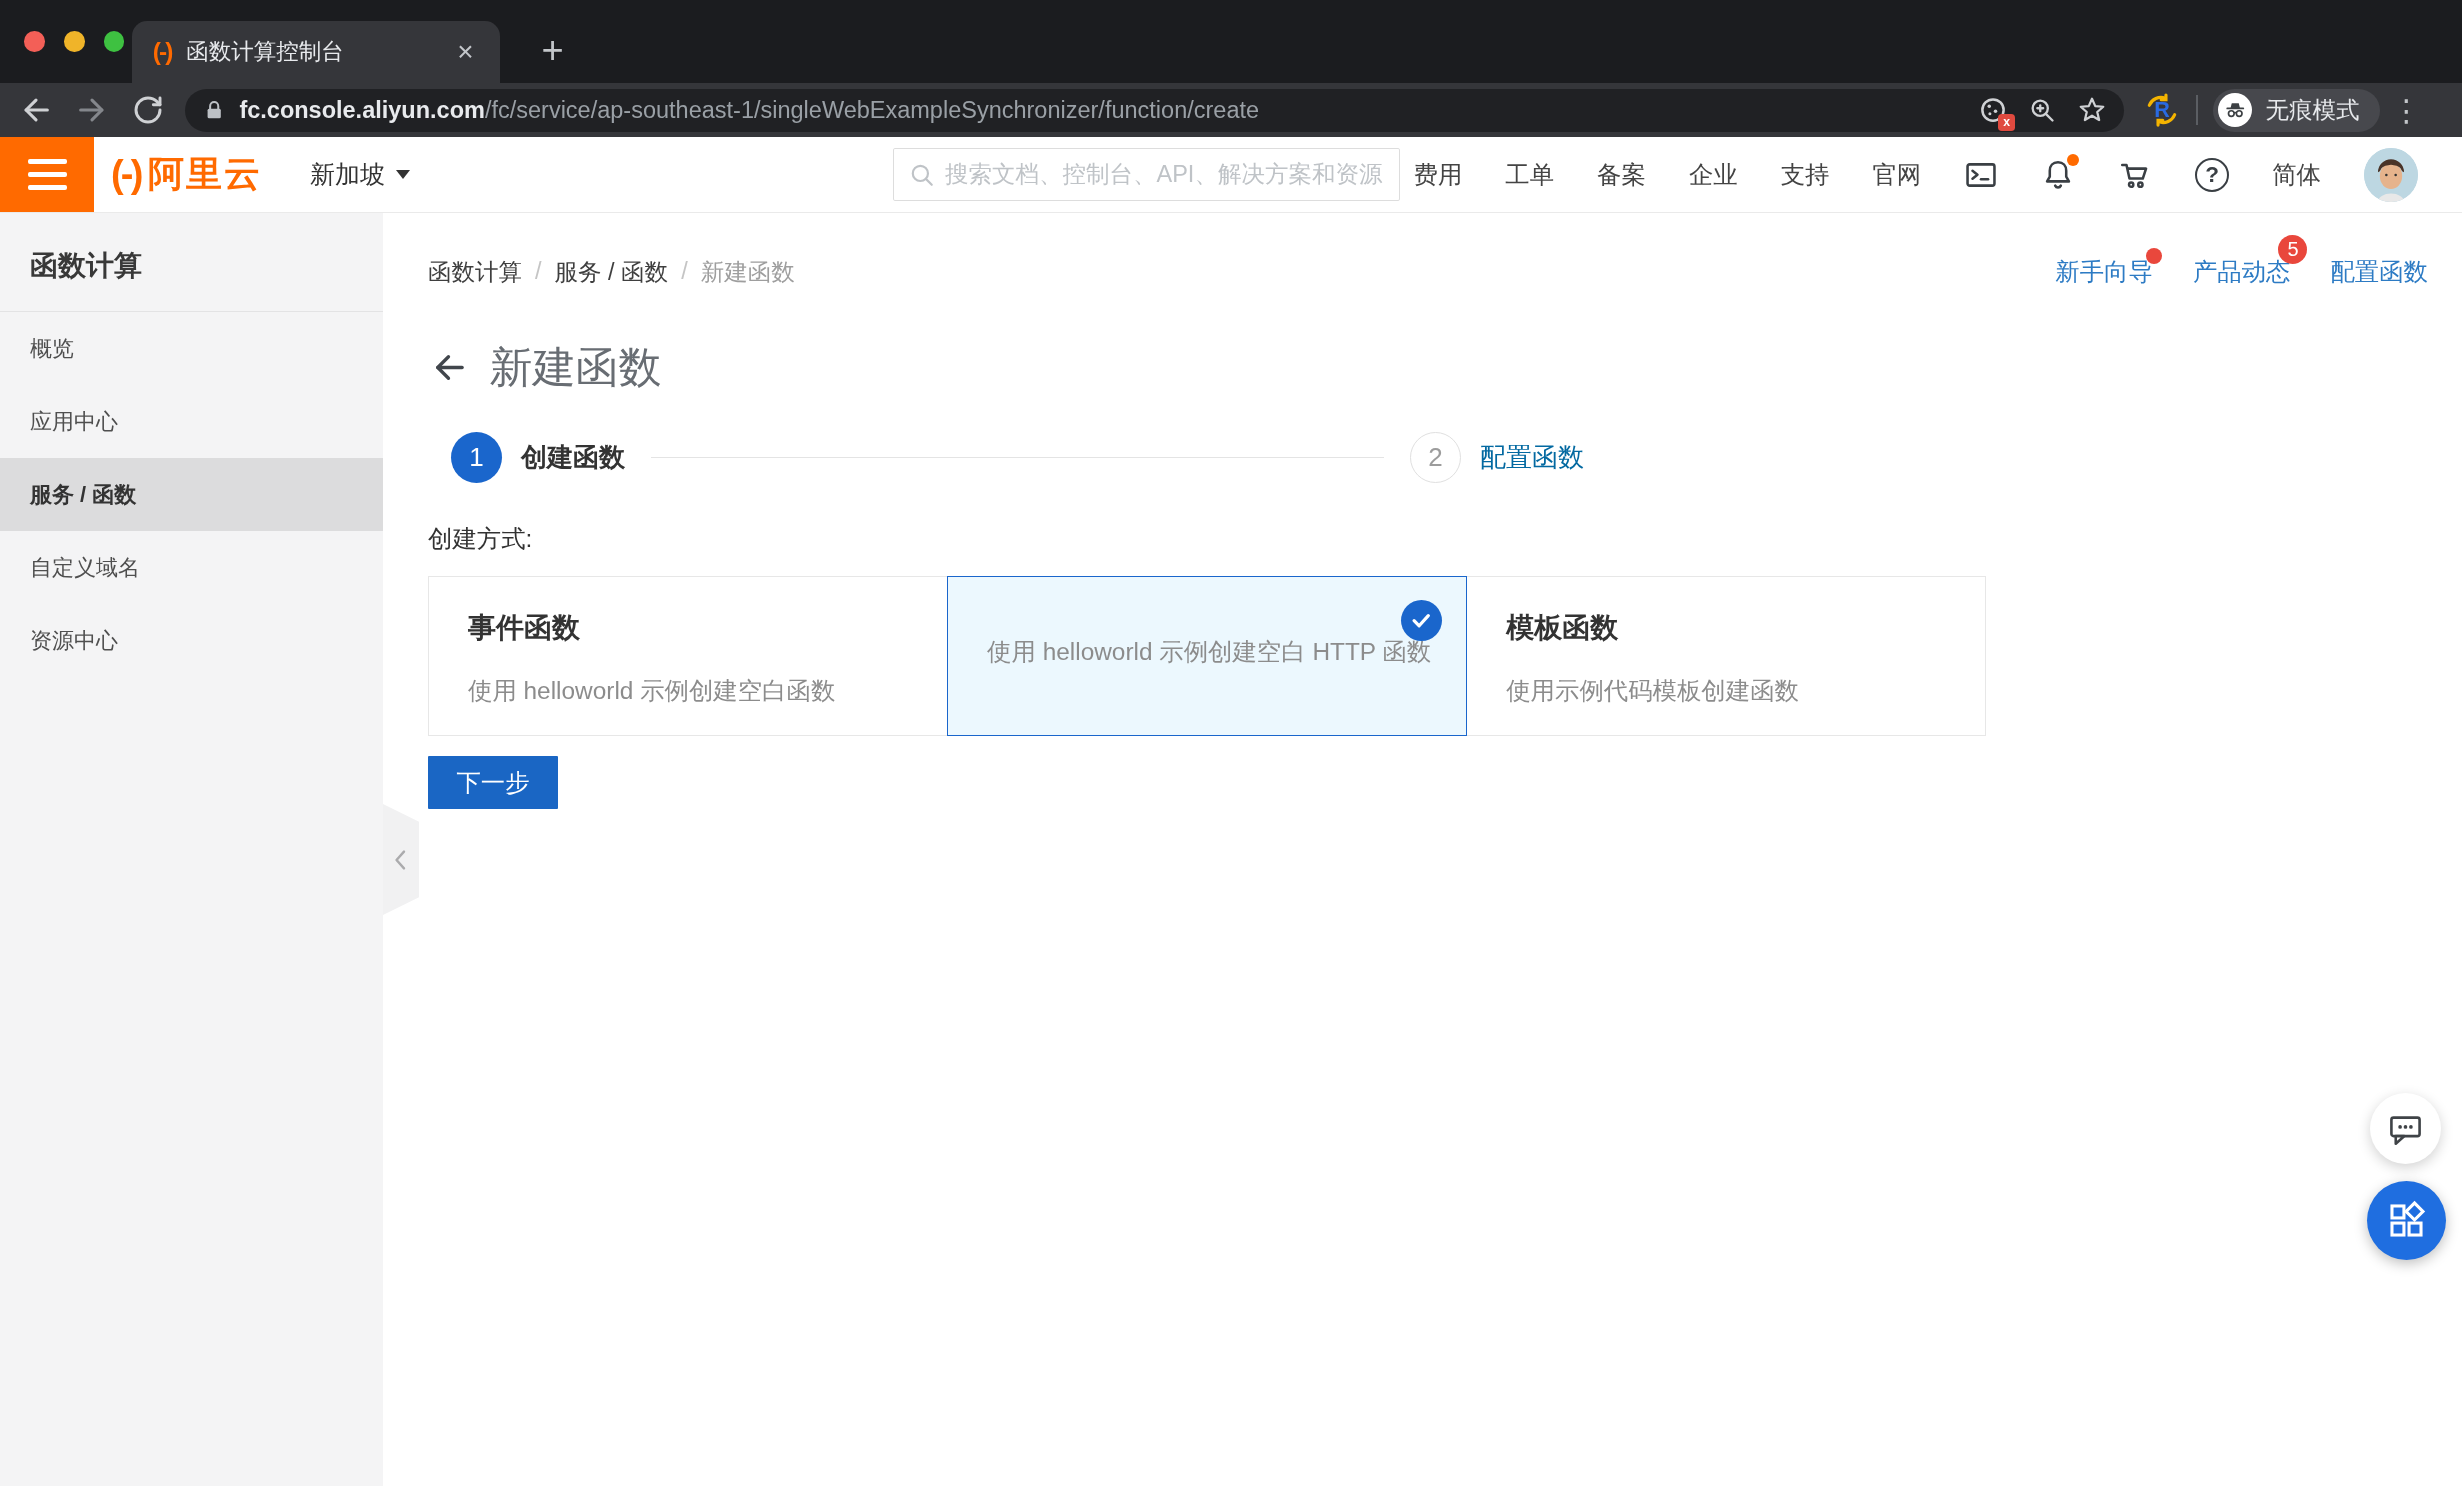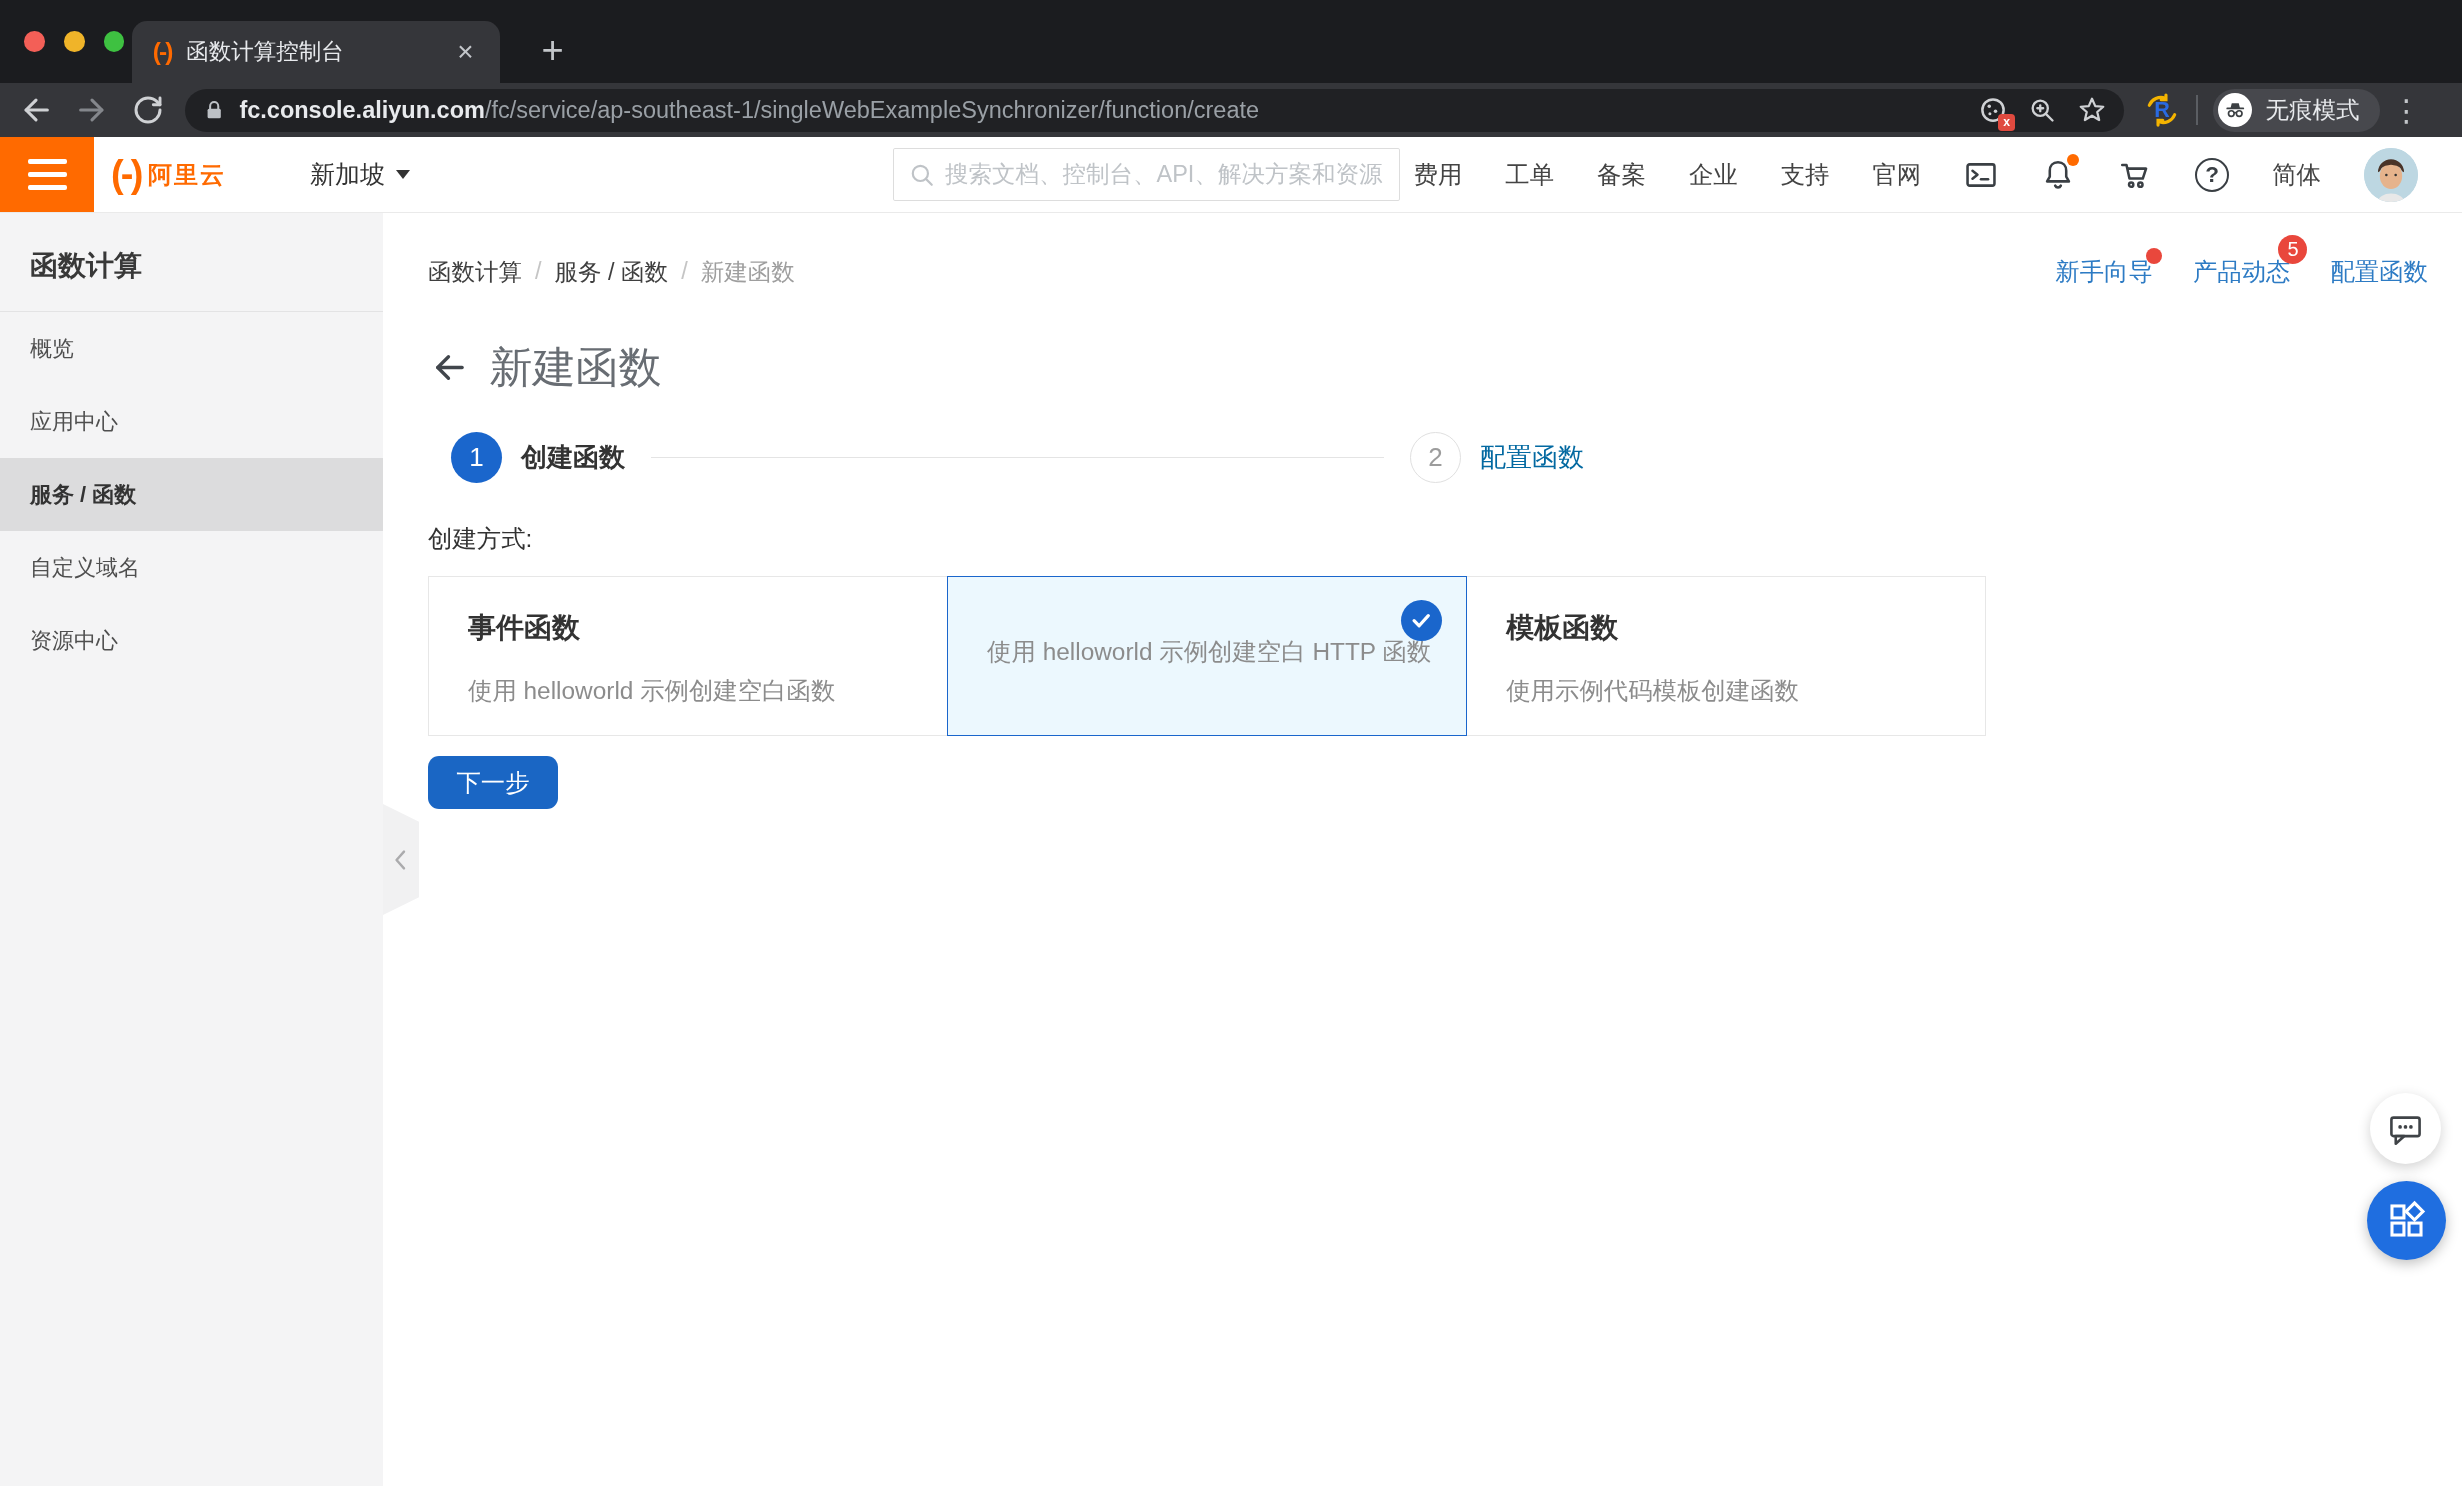--- a/index.html
+++ b/index.html
@@ -40,21 +40,21 @@
   .moredots { color:#c3c6ca; font-size:30px; margin:0 20.7px 0 11.3px; letter-spacing:0; }
 
   
   .alinav { position:absolute; left:0; top:137px; width:2462px; height:75px; background:#fff;
     box-shadow:0 0.9px 0 #e8e8e8; z-index:5; }
   .hamburger { position:absolute; left:0; top:0; width:94px; height:75px; background:#ff6a00;
     display:flex; flex-direction:column; align-items:center; justify-content:center; gap:8.5px; }
   .hamburger i { display:block; width:39px; height:4.7px; background:#fff; border-radius:1.9px; }
   .brand { position:absolute; left:111px; top:0; height:75px; display:flex; align-items:center; color:#ff6a00; }
   .brand .mark { font-size:38px; font-weight:bold; letter-spacing:-2.8px; }
-  .brand .name { font-size:24px; font-weight:bold; margin-left:7.5px; letter-spacing:1.9px; }
+  .brand .name { font-size:36px; font-weight:bold; margin-left:7.5px; letter-spacing:1.9px; }
   .region { position:absolute; left:310px; top:0; height:75px; display:flex; align-items:center; gap:11.3px;
     font-size:25px; color:#333; }
   .caret { width:0; height:0; border-left:7.5px solid transparent; border-right:7.5px solid transparent;
     border-top:9.4px solid #333; }
   .searchbox { position:absolute; left:893px; top:11.3px; width:507px; height:53px; border:0.9px solid #ddd;
     border-radius:1.9px; display:flex; align-items:center; padding:0 15px; gap:10px; background:#fff; }
   .searchbox input { border:none; outline:none; flex:1; font-size:23.5px; color:#333;
     font-family:"Liberation Sans","DejaVu Sans",sans-serif; }
   .searchbox input::placeholder { color:#bfc3c7; }
   .nav-right { position:absolute; right:0; top:0; height:75px; display:flex; align-items:center;
@@ -101,21 +101,21 @@
   .cards { position:absolute; top:363px; left:45px; display:flex; }
   .card { width:520px; height:160px; border:0.9px solid #e7e7e7; background:#fff; position:relative;
     padding:32px 0 0 39px; margin-left:-0.9px; cursor:pointer; }
   .card:first-child { margin-left:0; }
   .card-title { font-size:28px; font-weight:bold; color:#333; }
   .card-desc { margin-top:28px; font-size:24.4px; color:#8c8c8c; }
   .card.selected { border:1.9px solid #1a66cc; background:#ecf8fe; z-index:2; padding-top:31px; }
   .card-check { position:absolute; top:22.5px; right:24.4px; width:41px; height:41px; border-radius:50%;
     background:#1a66cc; display:flex; align-items:center; justify-content:center; }
   .next-btn { position:absolute; top:543px; left:45px; width:130px; height:53px; background:#1a66c4;
-    color:#fff; font-size:24.4px; border:none; border-radius:11px; cursor:pointer;
+    color:#fff; font-size:24.4px; border:none; border-radius:1px; cursor:pointer;
     font-family:"Liberation Sans","DejaVu Sans",sans-serif; }
 
   
   .float-chat { position:absolute; left:2370px; top:1093px; width:71px; height:71px; border-radius:50%;
     background:#fff; box-shadow:0 3.8px 13px rgba(0,0,0,.18); display:flex; align-items:center; justify-content:center; z-index:9; }
   .float-apps { position:absolute; left:2367px; top:1181px; width:79px; height:79px; border-radius:50%;
     background:#1f6ee0; box-shadow:0 3.8px 13px rgba(0,0,0,.25); display:flex; align-items:center; justify-content:center; z-index:9; }
 </style>
 </head>
 <body>

